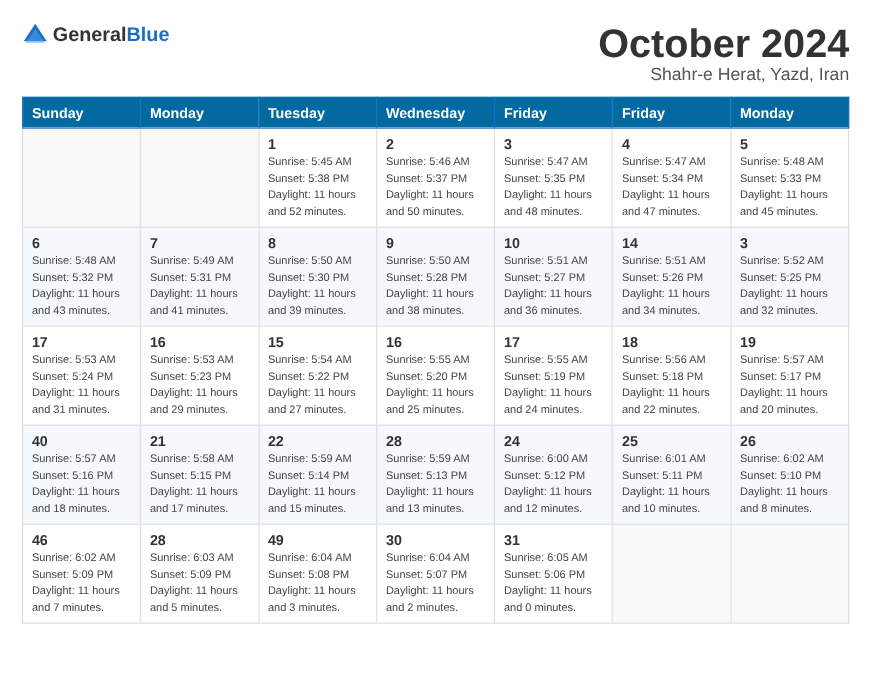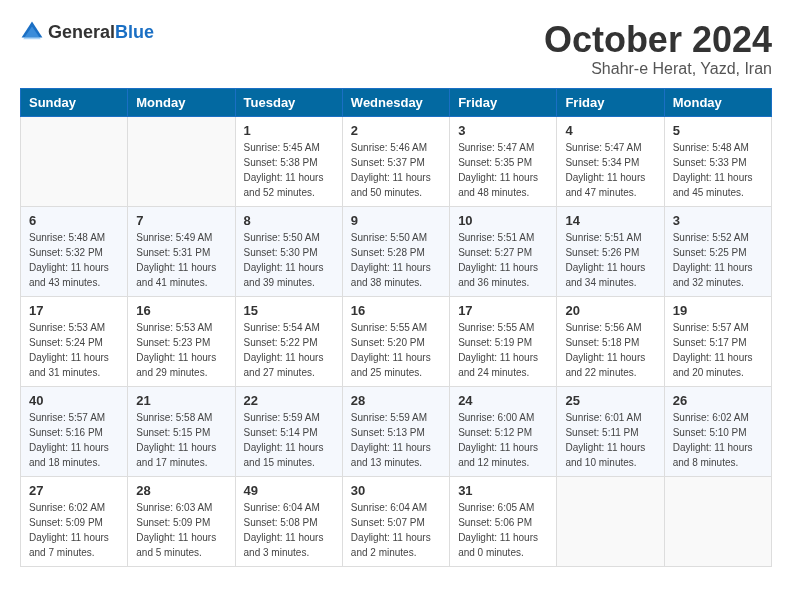--- a/index.html
+++ b/index.html
@@ -198,21 +198,21 @@
         </td>
         <td>
           <span class="day-number">16</span>
           <div class="day-info">Sunrise: 5:55 AM<br>Sunset: 5:20 PM<br>Daylight: 11 hours and 25 minutes.</div>
         </td>
         <td>
           <span class="day-number">17</span>
           <div class="day-info">Sunrise: 5:55 AM<br>Sunset: 5:19 PM<br>Daylight: 11 hours and 24 minutes.</div>
         </td>
         <td>
-          <span class="day-number">20</span>
+          <span class="day-number">18</span>
           <div class="day-info">Sunrise: 5:56 AM<br>Sunset: 5:18 PM<br>Daylight: 11 hours and 22 minutes.</div>
         </td>
         <td>
           <span class="day-number">19</span>
           <div class="day-info">Sunrise: 5:57 AM<br>Sunset: 5:17 PM<br>Daylight: 11 hours and 20 minutes.</div>
         </td>
       </tr>
       <tr>
         <td>
           <span class="day-number">40</span>
@@ -238,21 +238,21 @@
           <span class="day-number">25</span>
           <div class="day-info">Sunrise: 6:01 AM<br>Sunset: 5:11 PM<br>Daylight: 11 hours and 10 minutes.</div>
         </td>
         <td>
           <span class="day-number">26</span>
           <div class="day-info">Sunrise: 6:02 AM<br>Sunset: 5:10 PM<br>Daylight: 11 hours and 8 minutes.</div>
         </td>
       </tr>
       <tr>
         <td>
-          <span class="day-number">27</span>
+          <span class="day-number">46</span>
           <div class="day-info">Sunrise: 6:02 AM<br>Sunset: 5:09 PM<br>Daylight: 11 hours and 7 minutes.</div>
         </td>
         <td>
           <span class="day-number">28</span>
           <div class="day-info">Sunrise: 6:03 AM<br>Sunset: 5:09 PM<br>Daylight: 11 hours and 5 minutes.</div>
         </td>
         <td>
           <span class="day-number">49</span>
           <div class="day-info">Sunrise: 6:04 AM<br>Sunset: 5:08 PM<br>Daylight: 11 hours and 3 minutes.</div>
         </td>

